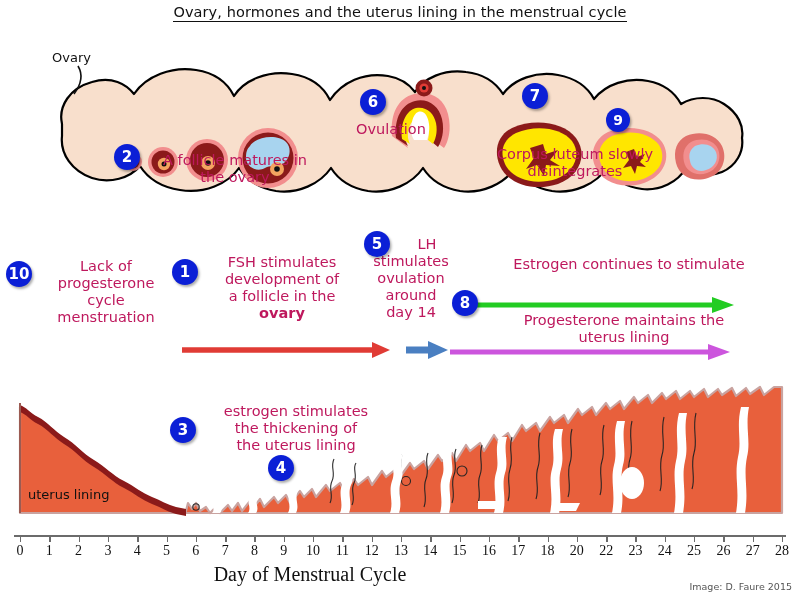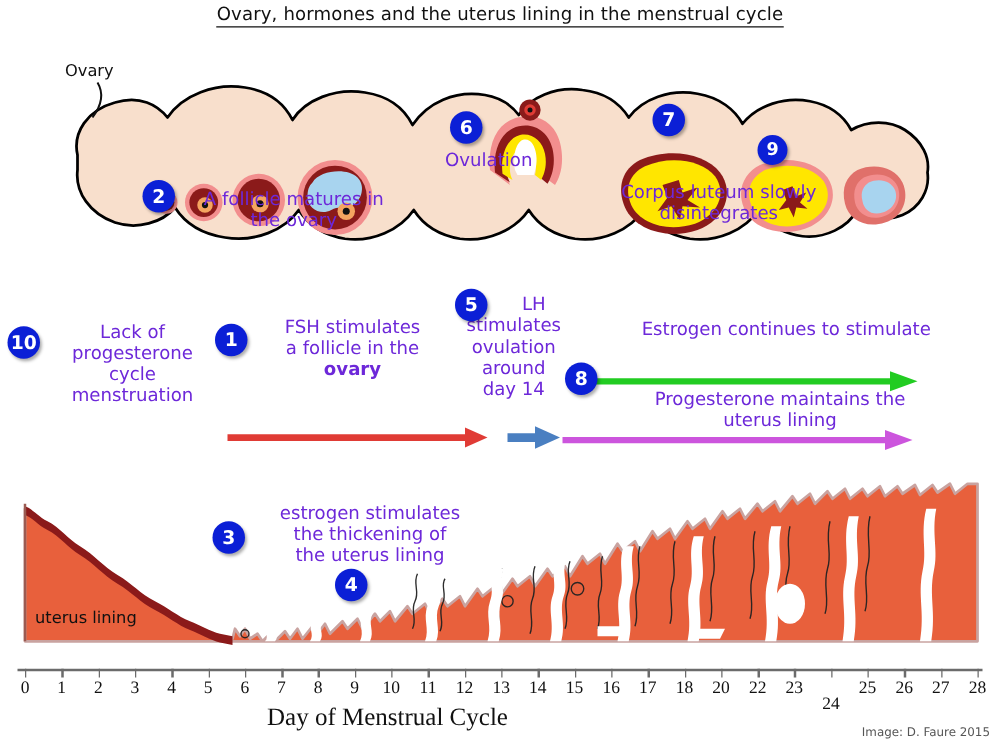--- a/index.html
+++ b/index.html
@@ -33,21 +33,21 @@
     background:#0b1fd6;
     color:#ffffff;
     display:flex;align-items:center;justify-content:center;
     font-size:15px;font-weight:600;line-height:1;
     box-shadow:1.5px 2px 2.5px rgba(0,0,0,.33);
     z-index:30;
   }
   .badge.small{width:24px;height:24px;font-size:14px;}
 
   
-  .cap{font-size:14.5px;line-height:1.18;color:#6d28d9;text-align:center;}
+  .cap{font-size:14.5px;line-height:1.18;color:#be185d;text-align:center;}
   .cap b{font-weight:700;}
 
   
   #chart{left:0;top:385px;width:800px;height:208px;}
   #axis-x{
     position:absolute;left:14px;top:150px;width:772px;height:1.6px;
     background:#6b6b6b;
   }
   .tick{position:absolute;top:150px;width:1.4px;height:7px;background:#6b6b6b;}
   .ticklbl{
@@ -205,20 +205,21 @@
     <div class="abs cap" style="left:36px;top:30px;width:140px;">
       <div>Lack of</div>
       <div>progesterone</div>
       <div>cycle</div>
       <div>menstruation</div>
     </div>
 
     <div class="abs badge" style="left:172px;top:31px;">1</div>
     <div class="abs cap" style="left:202px;top:26px;width:160px;">
       <div>FSH stimulates</div>
+      <div>development of</div>
       <div>a follicle in the</div>
       <div><b>ovary</b></div>
     </div>
 
     <div class="abs badge" style="left:364px;top:3px;">5</div>
     <div class="abs cap" style="left:358px;top:8px;width:106px;">
       <div style="margin-left:32px;">LH</div>
       <div>stimulates</div>
       <div>ovulation</div>
       <div>around</div>
@@ -413,21 +414,21 @@
         <div class="ticklbl" style="left: 518.231px;">17</div>
         <div class="tick" style="left: 547.538px;"></div>
         <div class="ticklbl" style="left: 547.538px;">18</div>
         <div class="tick" style="left: 576.846px;"></div>
         <div class="ticklbl" style="left: 576.846px;">20</div>
         <div class="tick" style="left: 606.154px;"></div>
         <div class="ticklbl" style="left: 606.154px;">22</div>
         <div class="tick" style="left: 635.462px;"></div>
         <div class="ticklbl" style="left: 635.462px;">23</div>
         <div class="tick" style="left: 664.769px;"></div>
-        <div class="ticklbl" style="left: 664.769px; margin-top: 13px;">24</div>
+        <div class="ticklbl" style="left: 664.769px;">24</div>
         <div class="tick" style="left: 694.077px;"></div>
         <div class="ticklbl" style="left: 694.077px;">25</div>
         <div class="tick" style="left: 723.385px;"></div>
         <div class="ticklbl" style="left: 723.385px;">26</div>
         <div class="tick" style="left: 752.692px;"></div>
         <div class="ticklbl" style="left: 752.692px;">27</div>
         <div class="tick" style="left: 782px;"></div>
         <div class="ticklbl" style="left: 782px;">28</div>
       </div>
     <div id="xlabel">Day of Menstrual Cycle</div>

